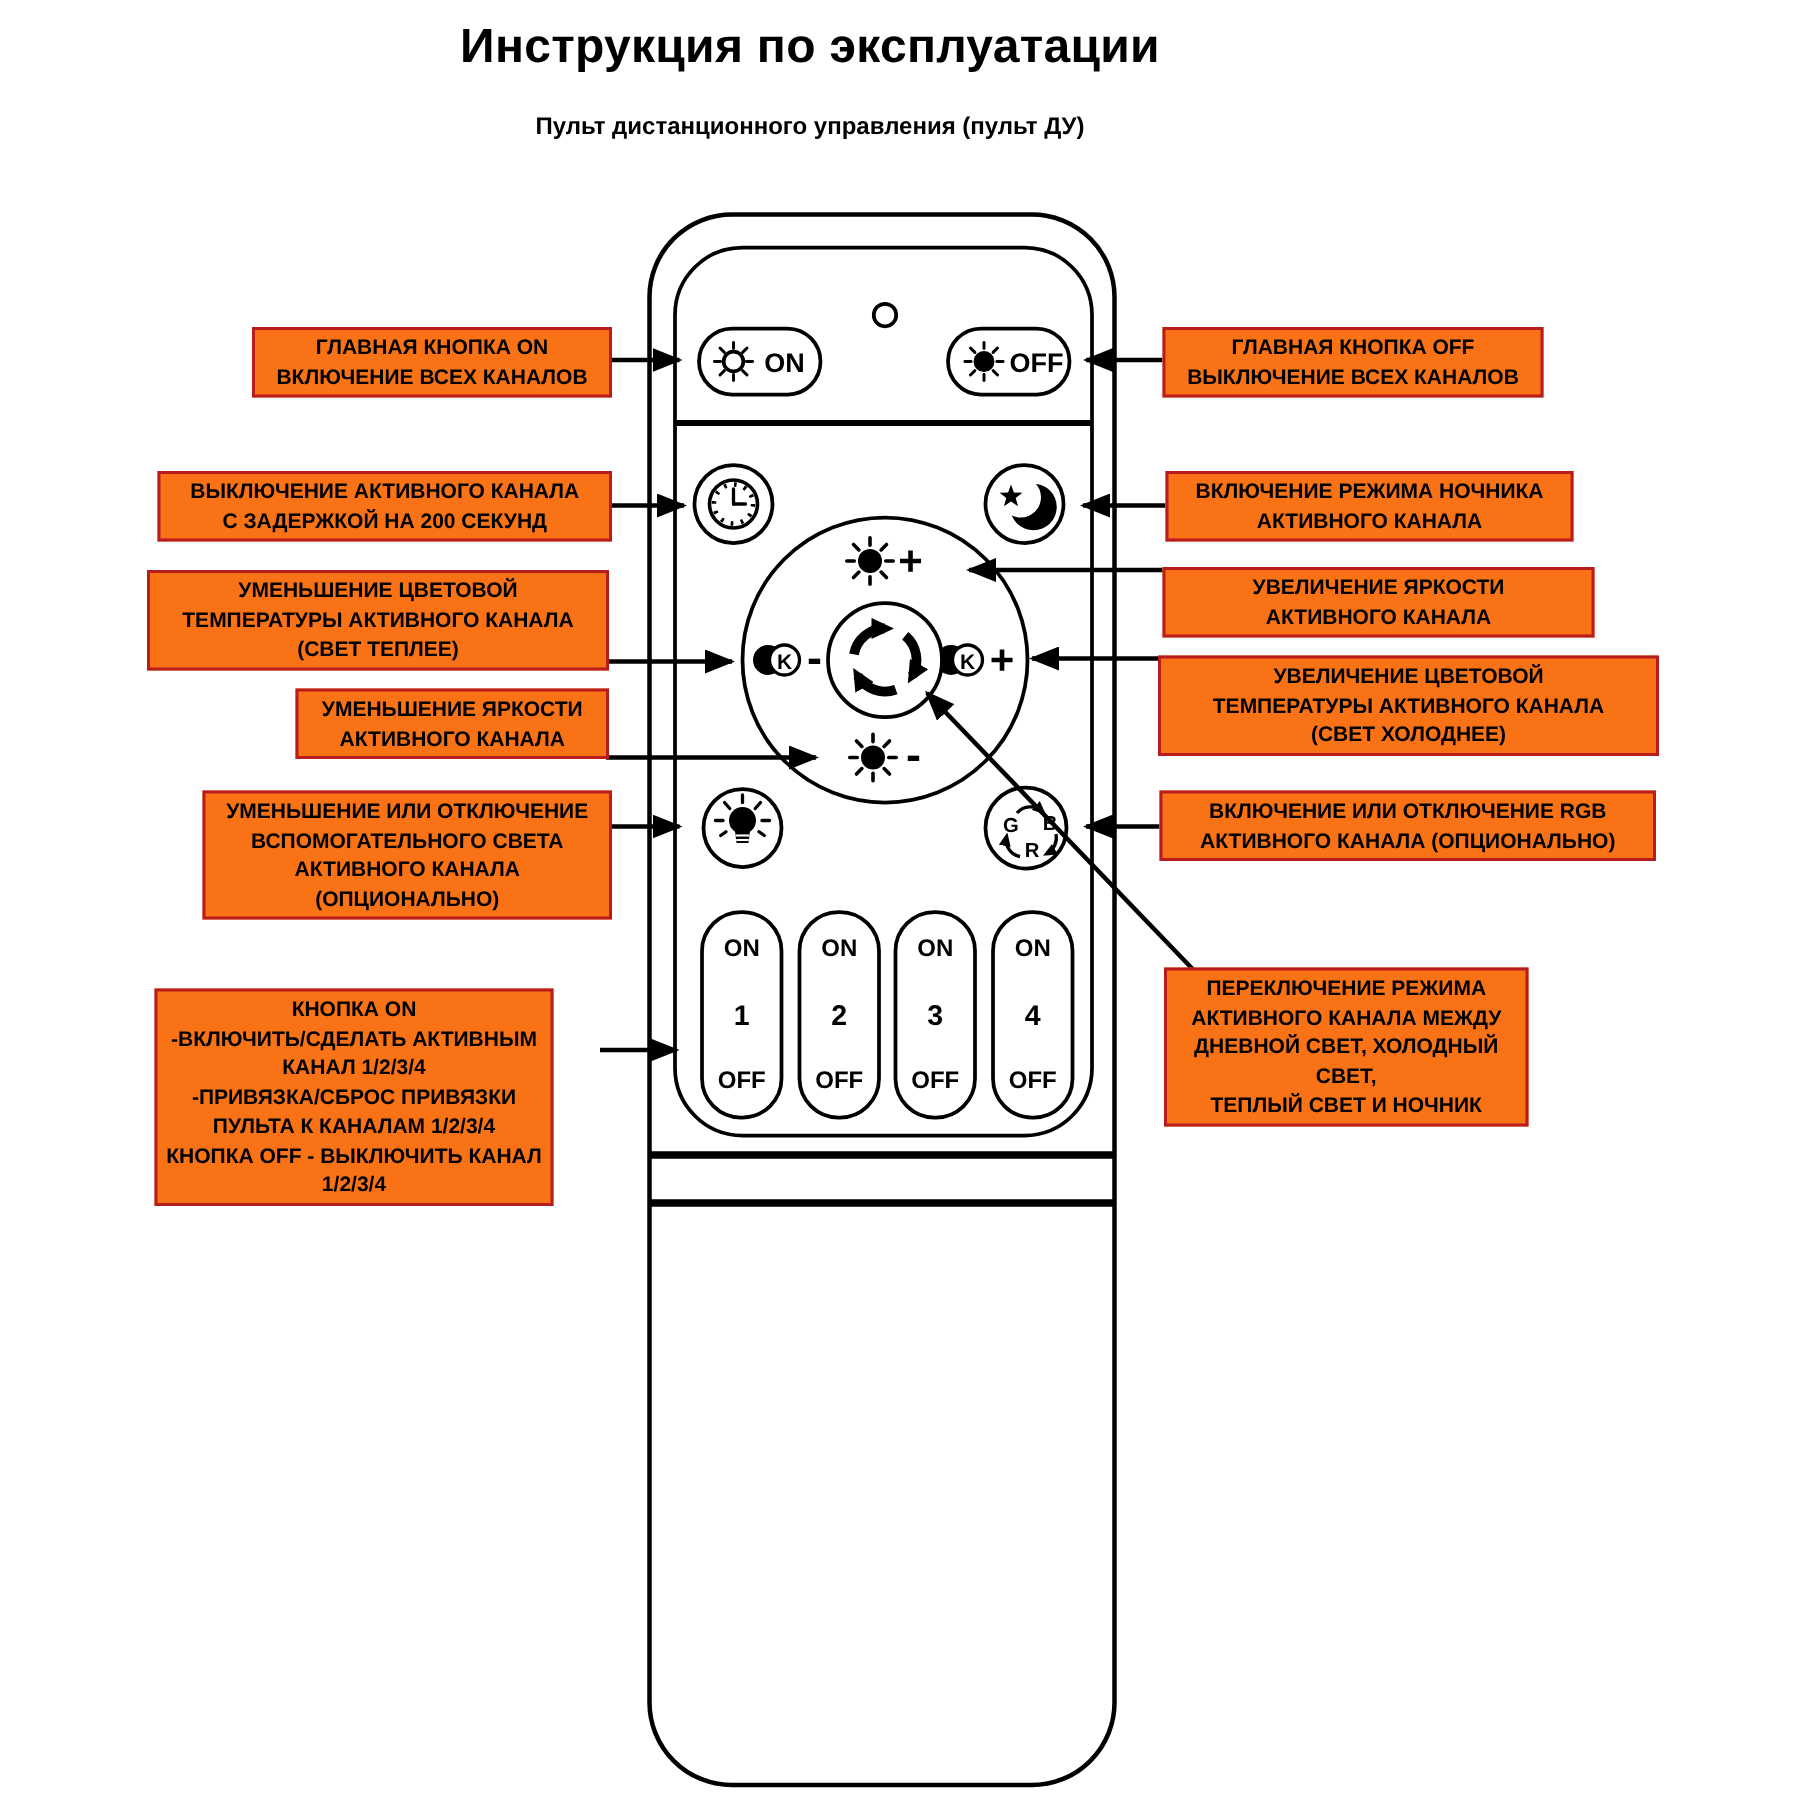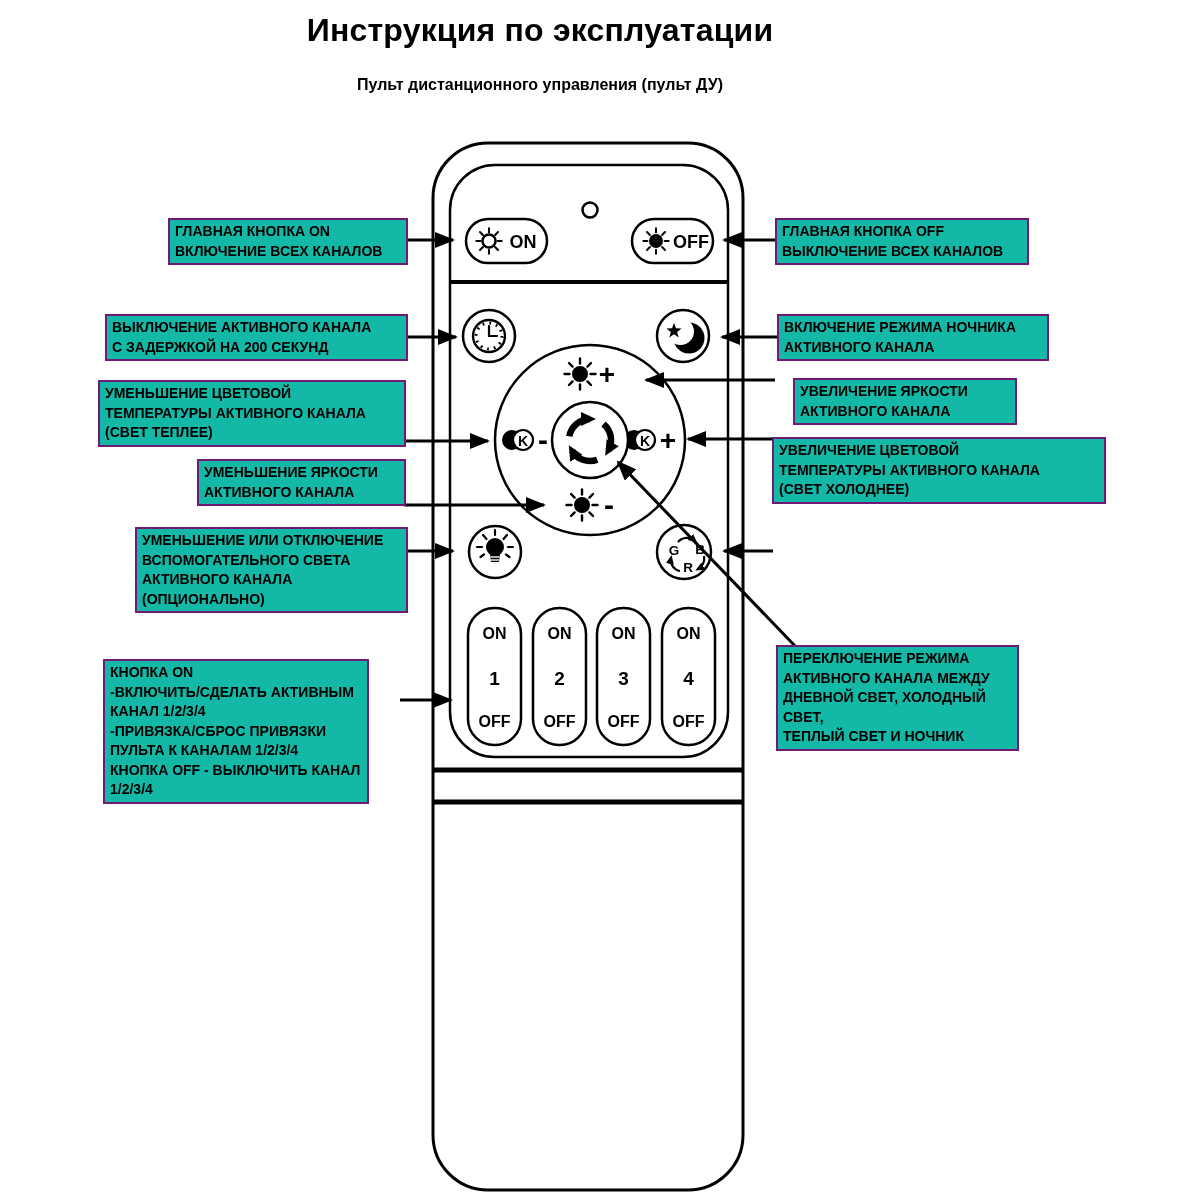--- a/index.html
+++ b/index.html
@@ -10,35 +10,36 @@
   .title {
     position:absolute; top:12px; left:0; width:1080px; text-align:center;
     font-size:32px; font-weight:bold; letter-spacing:0.2px;
   }
   .subtitle {
     position:absolute; top:76px; left:0; width:1080px; text-align:center;
     font-size:16px; font-weight:bold;
   }
   .callout {
     position:absolute; box-sizing:border-box; z-index:2;
-    border:2px solid #701a75; background:#14b8a6;
+    border:2px solid #b91c1c; background:#f97316;
     padding:2px 5px; font-size:14px; line-height:19.5px; font-weight:bold;
     white-space:pre-line;
+    text-align:center;
   }
   
   .cL0 { left:168px; top:218px; width:240px; }
   .cL1 { left:105px; top:314px; width:303px; }
   .cL2 { left:98px;  top:380px; width:308px; }
   .cL3 { left:197px; top:459px; width:209px; }
   .cL4 { left:135px; top:527px; width:273px; }
   .cL5 { left:103px; top:659px; width:266px; }
   
   .cR0 { left:775px; top:218px; width:254px; }
   .cR1 { left:777px; top:314px; width:272px; }
-  .cR2 { left:775px; top:378px; width:224px;margin-left:18px; }
+  .cR2 { left:775px; top:378px; width:288px; }
   .cR3 { left:772px; top:437px; width:334px; }
   .cR4 { left:773px; top:527px; width:331px; }
   .cR5 { left:776px; top:645px; width:243px; }
   svg.diagram { position:absolute; left:0; top:0; z-index:1; }
   svg text { font-family:"Liberation Sans", sans-serif; font-weight:bold; fill:#000; }
 </style>
 </head>
 <body>
 
 <div class="page">
@@ -252,18 +253,20 @@
 1/2/3/4</div>
   <div class="callout cR0">ГЛАВНАЯ КНОПКА OFF
 ВЫКЛЮЧЕНИЕ ВСЕХ КАНАЛОВ</div>
   <div class="callout cR1">ВКЛЮЧЕНИЕ РЕЖИМА НОЧНИКА
 АКТИВНОГО КАНАЛА</div>
   <div class="callout cR2">УВЕЛИЧЕНИЕ ЯРКОСТИ
 АКТИВНОГО КАНАЛА</div>
   <div class="callout cR3">УВЕЛИЧЕНИЕ ЦВЕТОВОЙ
 ТЕМПЕРАТУРЫ АКТИВНОГО КАНАЛА
 (СВЕТ ХОЛОДНЕЕ)</div>
+  <div class="callout cR4">ВКЛЮЧЕНИЕ ИЛИ ОТКЛЮЧЕНИЕ RGB
+АКТИВНОГО КАНАЛА (ОПЦИОНАЛЬНО)</div>
   <div class="callout cR5">ПЕРЕКЛЮЧЕНИЕ РЕЖИМА
 АКТИВНОГО КАНАЛА МЕЖДУ
 ДНЕВНОЙ СВЕТ, ХОЛОДНЫЙ СВЕТ,
 ТЕПЛЫЙ СВЕТ И НОЧНИК</div>
 
 </div>
 
 </body></html>

